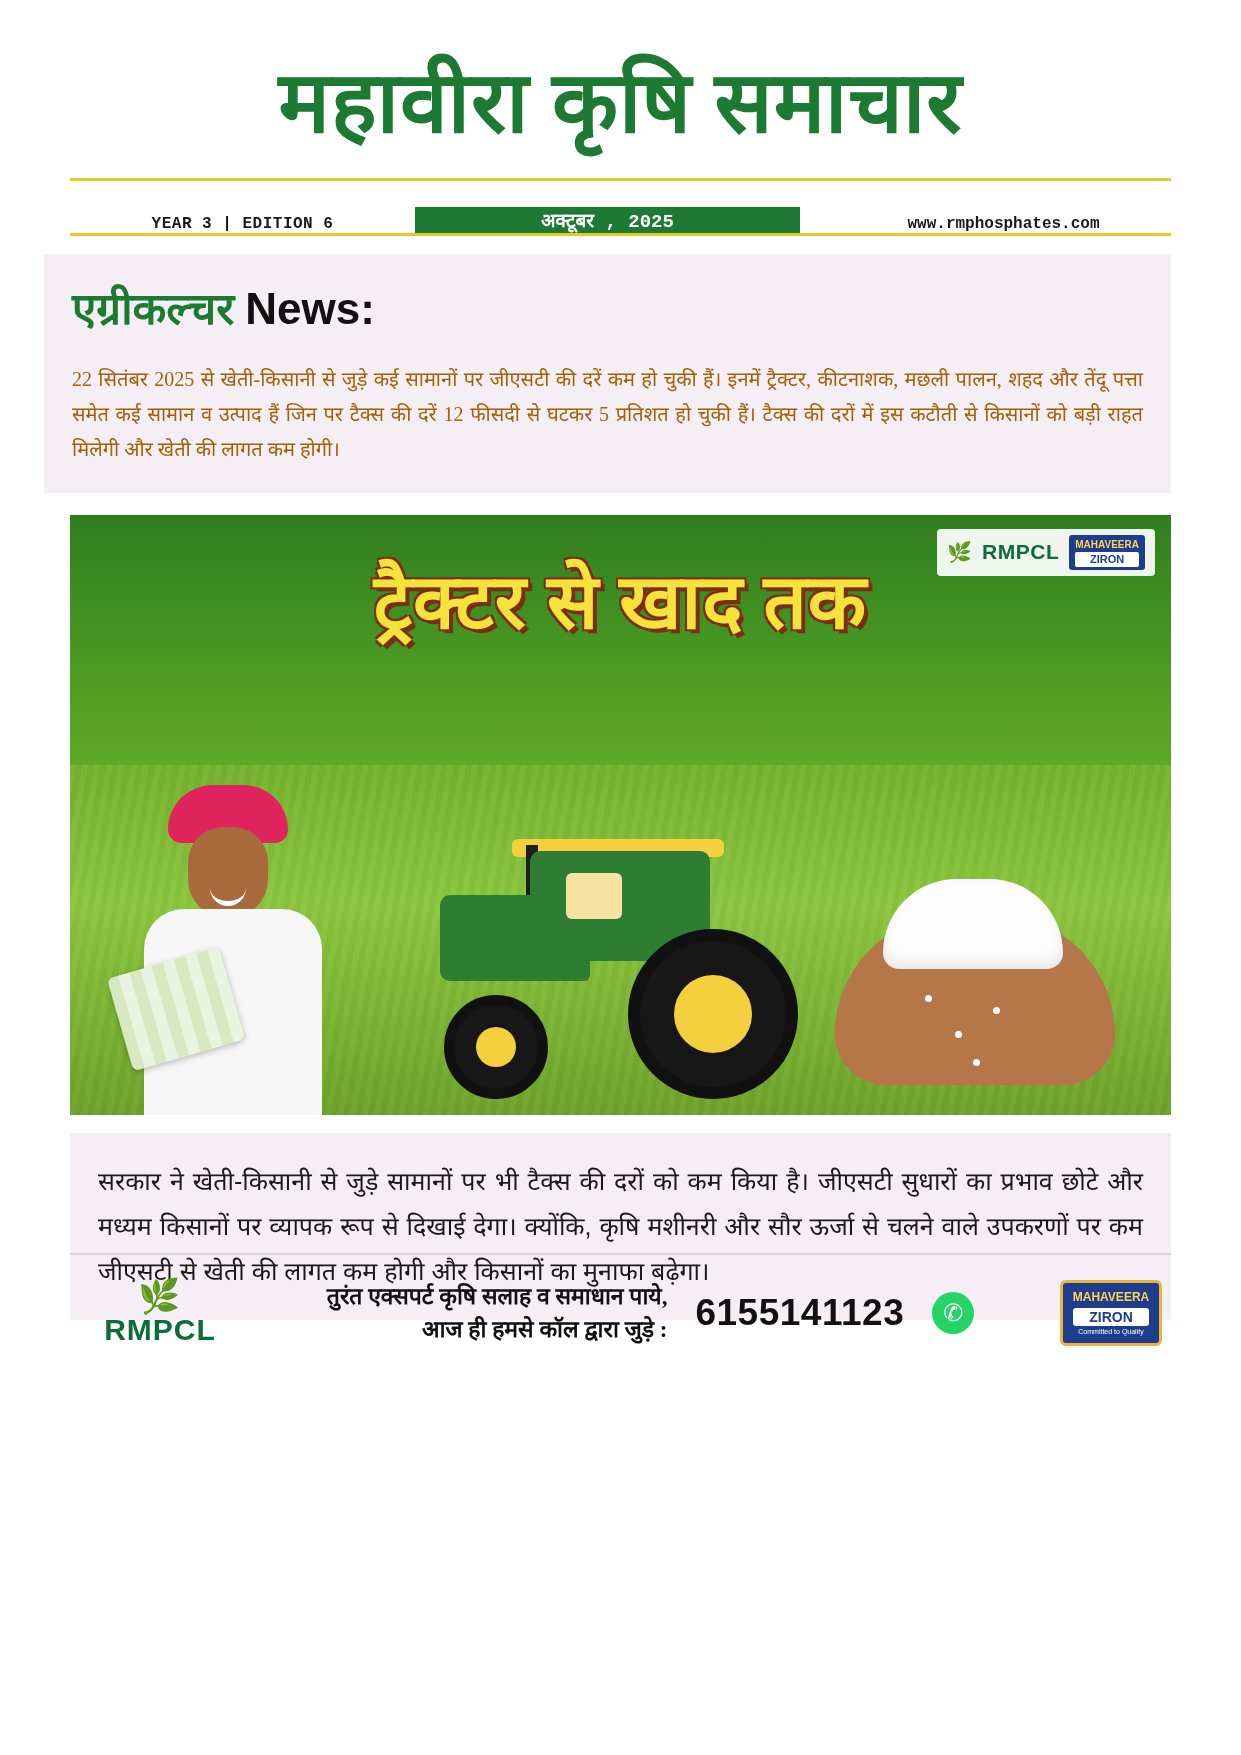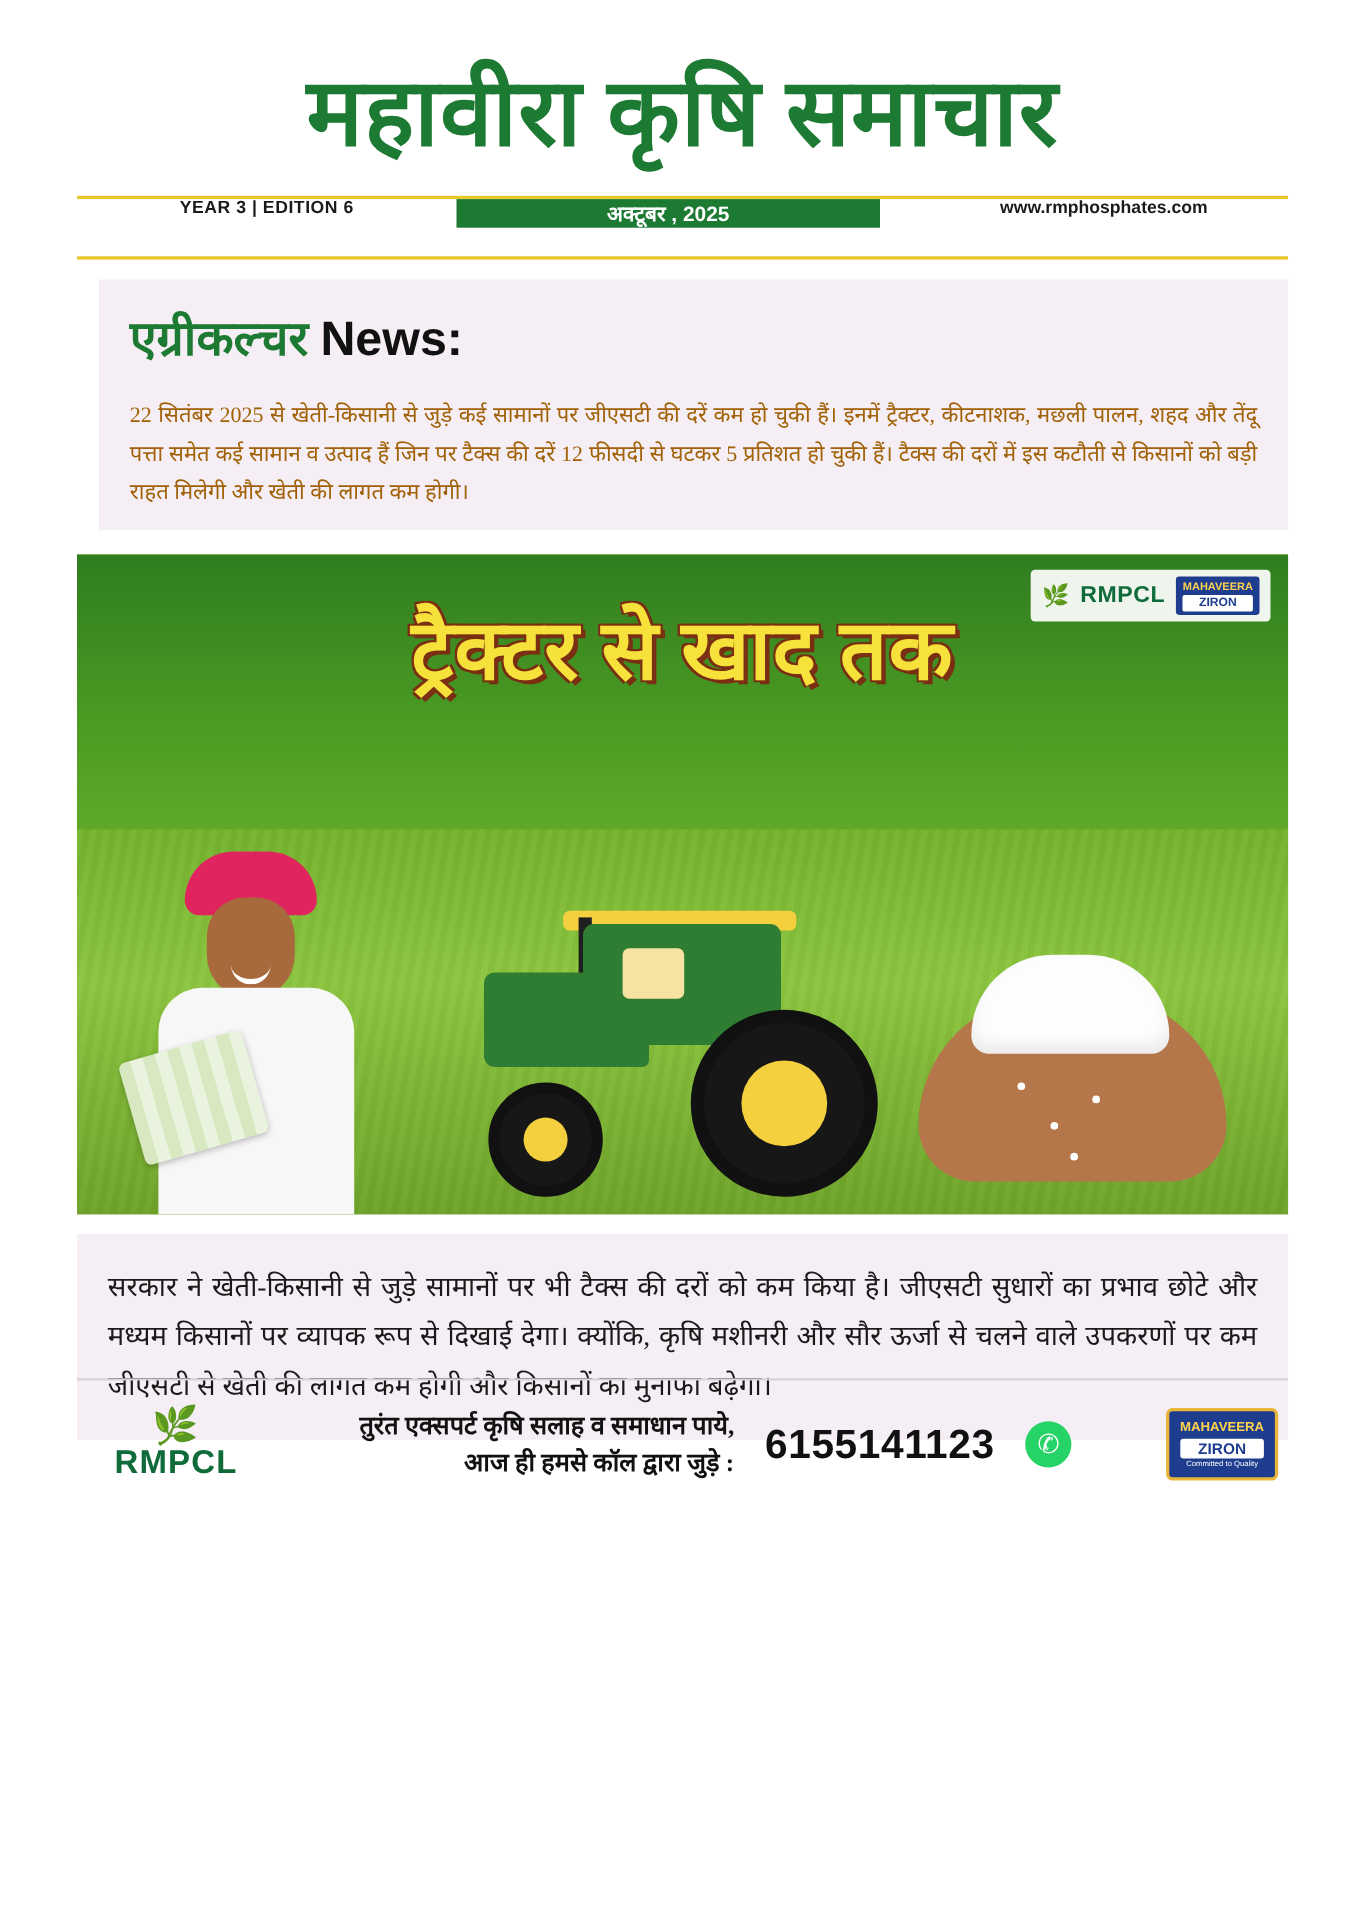--- a/index.html
+++ b/index.html
@@ -50,21 +50,22 @@
   .rule-line-bottom {
     position: absolute;
     left: 0; right: 0; bottom: 0;
     height: 3px;
     background: #e8c72a;
   }
   .rule-row {
     position: absolute;
     left: 0; right: 0; top: 3px; bottom: 3px;
     display: flex;
-    align-items: flex-start;
+    align-items: flex-end;
+    font-family: Liberation Mono, monospace;
   }
   .rule-left {
     width: 345px;
     display: flex;
     align-items: center;
     justify-content: center;
     font-size: 16px;
     font-weight: bold;
     color: #1a1a1a;
     letter-spacing: 0.5px;
@@ -85,23 +86,23 @@
     align-items: center;
     justify-content: center;
     font-size: 16px;
     font-weight: bold;
     color: #1a1a1a;
     margin-left: 36px;
   }
 
   
   .news-block {
-    margin: 18px 70px 0 90px;
+    margin: 18px 70px 0 44px;
     background: #f6eef5;
-    padding: 30px 28px 16px 28px;
+    padding: 30px 28px 26px 28px;
     box-sizing: border-box;
   }
   .news-heading {
     font-size: 44px;
     font-weight: bold;
     margin: 0 0 26px 0;
     line-height: 1.15;
   }
   .news-heading .hi {
     color: #1d7a33;
@@ -376,21 +377,21 @@
   }
 
   
   .bottom-block {
     margin: 18px 70px 0 70px;
     background: #f6eef5;
     padding: 26px 28px 26px 28px;
     box-sizing: border-box;
   }
   .bottom-body {
-    font-family: Liberation Serif, serif;
+    font-family: Liberation Sans, sans-serif;
     font-size: 25px;
     line-height: 1.8;
     color: #1a1a1a;
     margin: 0;
     text-align: justify;
   }
 
   
   .footer {
     position: absolute;

